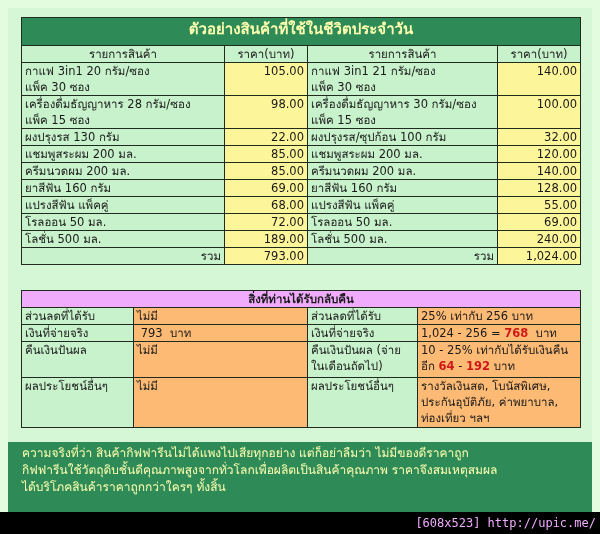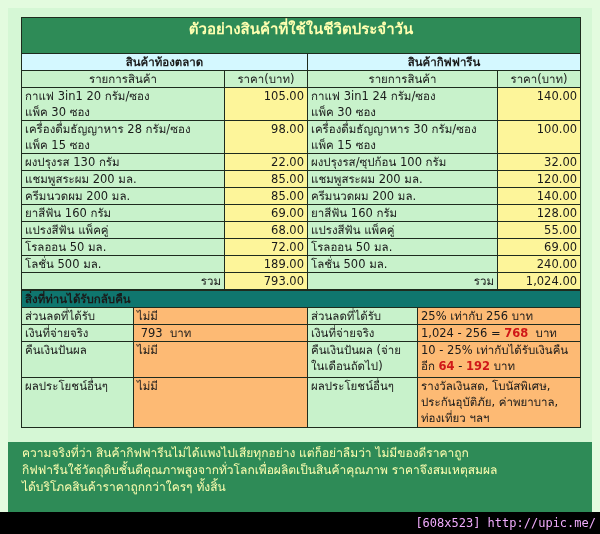--- a/index.html
+++ b/index.html
@@ -3,27 +3,27 @@
 <meta charset="utf-8">
 <style>
   * { box-sizing: border-box; margin: 0; padding: 0; }
   html, body { width: 600px; height: 534px; overflow: hidden; background: #000; }
   body { font-family: "DejaVu Sans", "Liberation Sans", sans-serif; font-size: 11.5px; color: #1a1a1a; position: relative; }
   .frame { position: absolute; left: 0; top: 0; width: 600px; height: 512px; background: #d5f7d5; border: 8px solid #e3fbdf; border-bottom: none; }
   table { border-collapse: collapse; position: absolute; table-layout: fixed; }
   td { border: 1px solid #1e2b1e; padding: 0 3px; line-height: 16px; vertical-align: top; white-space: nowrap; overflow: hidden; }
   #t1 { left: 21px; top: 17px; width: 559px; }
   #t2 { left: 21px; top: 290px; width: 559px; }
-  .title { background: #2e8b57; color: #ffffb0; font-weight: bold; font-size: 15px; text-align: center; line-height: 22px; height: 36px; }
+  .title { background: #2e8b57; color: #ffffb0; font-weight: bold; font-size: 15px; text-align: center; line-height: 22px; height: 28px; }
   .subhead { background: #d4f8ff; font-weight: bold; text-align: center; line-height: 16px; }
   .colhead { background: #c8f2cb; text-align: center; }
   .name { background: #c8f2cb; }
   .price { background: #fdf59a; text-align: right; }
   .total-label { background: #c8f2cb; text-align: right; }
-  .t2head { background: #0f766e; font-weight: bold; line-height: 16px; }
+  .t2head { background: #f0abfc; font-weight: bold; text-align: center; line-height: 16px; }
   .lbl { background: #c8f2cb; white-space: normal; }
   .val { background: #fdba74; white-space: normal; }
   .red { color: #d01818; font-weight: bold; }
   .banner { position: absolute; left: 8px; top: 442px; width: 584px; height: 70px; background: #2e8b57; color: #ffffb0; font-size: 12px; padding: 3px 0 0 14px; line-height: 17px; }
   .banner div { white-space: nowrap; }
   .watermark { position: absolute; right: 4px; top: 514px; color: #f0abfc; font-family: "DejaVu Sans Mono", monospace; font-size: 12px; line-height: 18px; }
 </style>
 </head>
 <body>
 
@@ -34,37 +34,33 @@
       <col style="width:203px">
       <col style="width:83px">
       <col style="width:190px">
       <col style="width:83px">
     </colgroup>
   <tbody>
       <tr>
         <td colspan="4" class="title">ตัวอย่างสินค้าที่ใช้ในชีวิตประจำวัน</td>
       </tr>
   <tr>
-    <td colspan="2" class="subhead">สินค้าท้องตลาด</td>
-    <td colspan="2" class="subhead">สินค้ากิฟฟารีน</td>
-  </tr>
-  <tr>
     <td class="colhead">รายการสินค้า</td>
     <td class="colhead">ราคา(บาท)</td>
     <td class="colhead">รายการสินค้า</td>
     <td class="colhead">ราคา(บาท)</td>
   </tr>
   <tr>
     <td class="name">
           <div>กาแฟ 3in1 20 กรัม/ซอง</div>
           <div>แพ็ค 30 ซอง</div>
         </td>
     <td class="price">105.00</td>
     <td class="name">
-          <div>กาแฟ 3in1 24 กรัม/ซอง</div>
+          <div>กาแฟ 3in1 21 กรัม/ซอง</div>
           <div>แพ็ค 30 ซอง</div>
         </td>
     <td class="price">140.00</td>
   </tr>
   <tr>
     <td class="name">
           <div>เครื่องดื่มธัญญาหาร 28 กรัม/ซอง</div>
           <div>แพ็ค 15 ซอง</div>
         </td>
     <td class="price">98.00</td>

